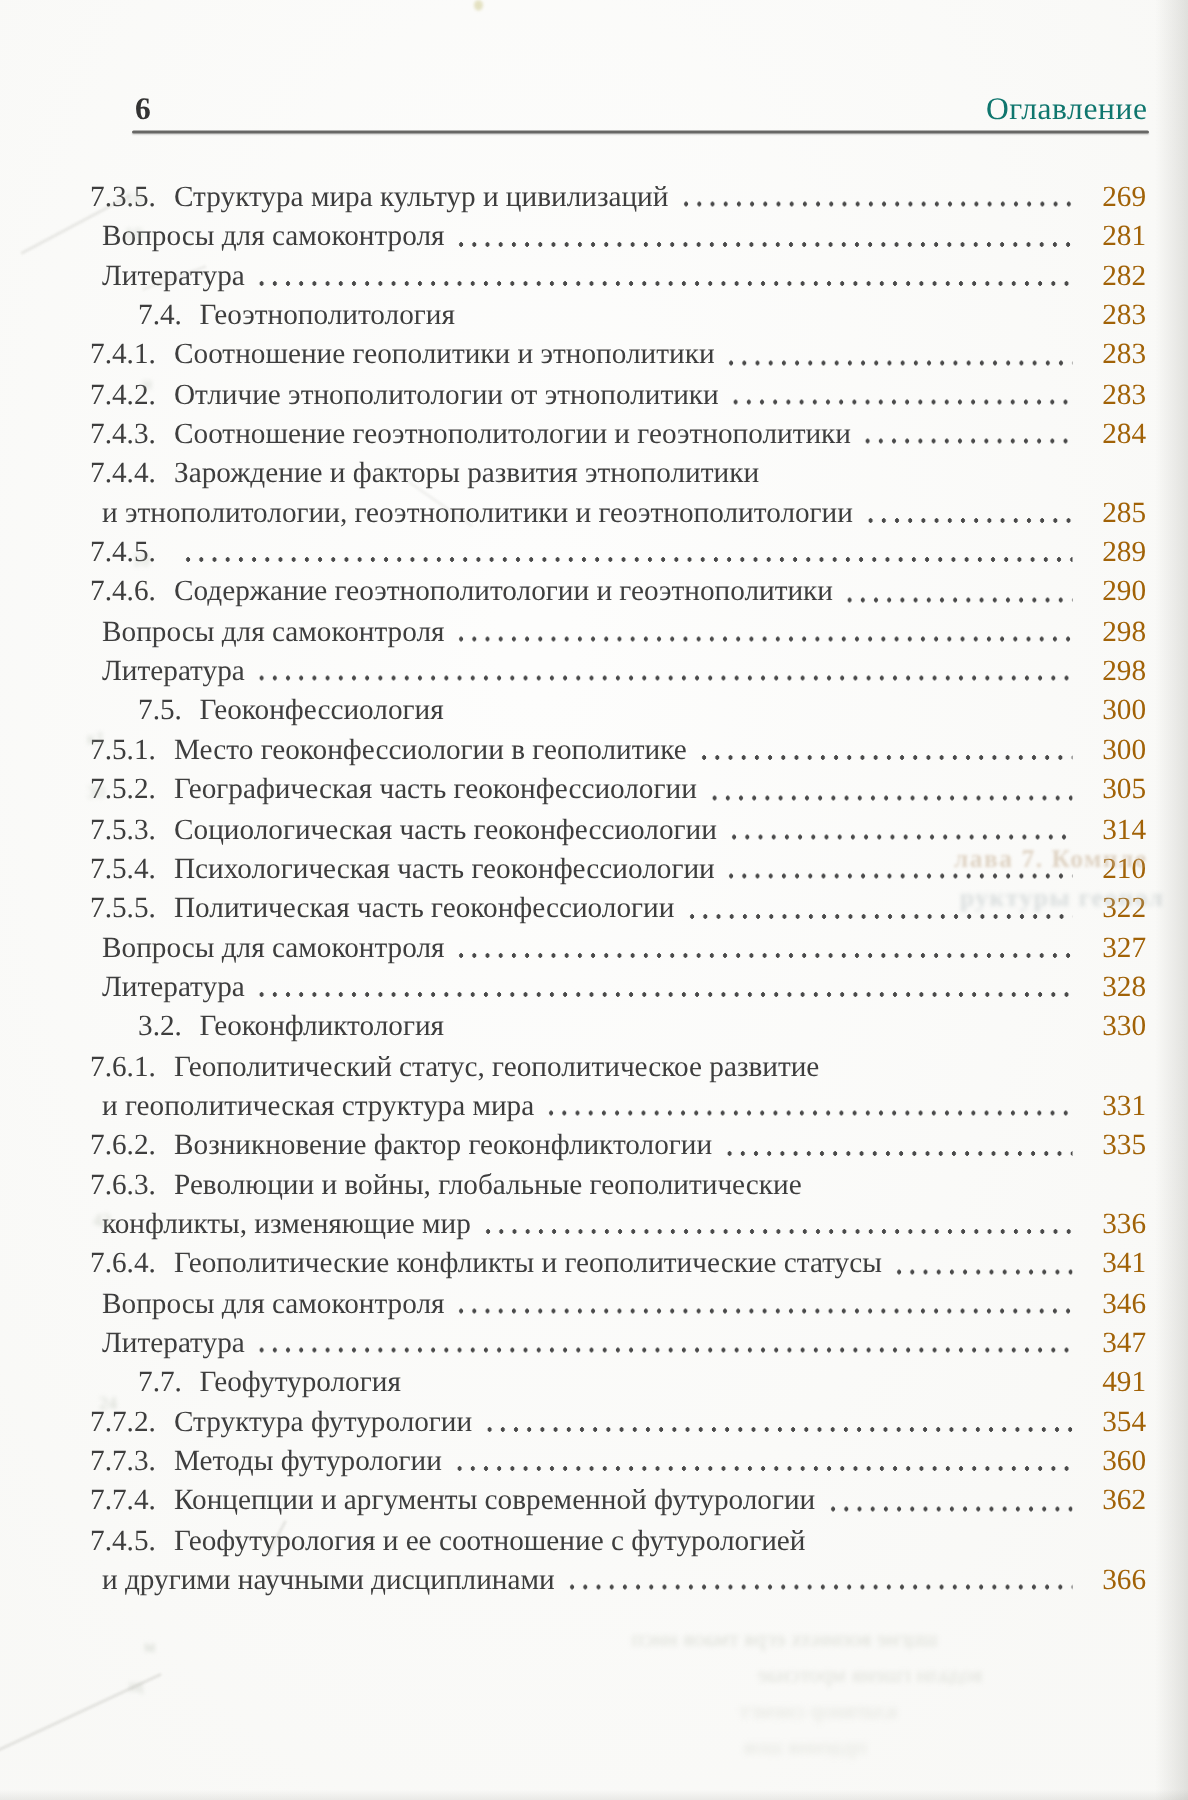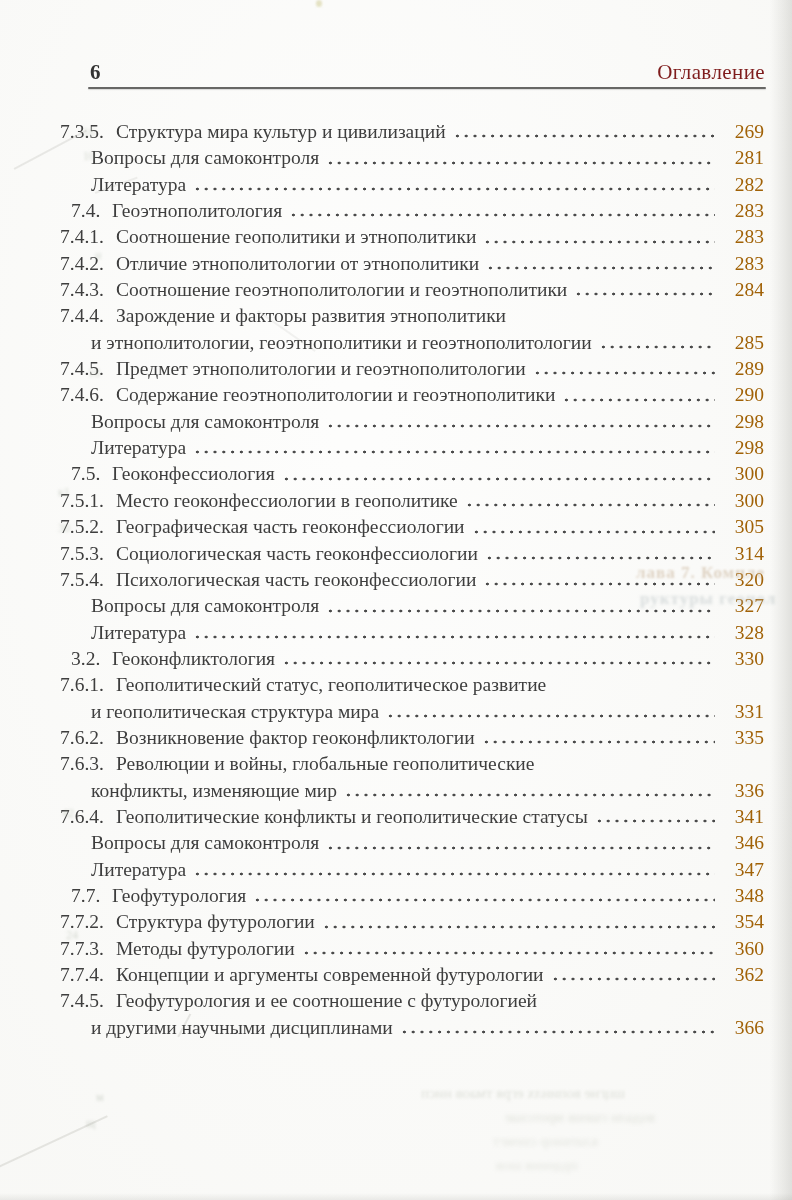--- a/index.html
+++ b/index.html
@@ -13,38 +13,38 @@
     radial-gradient(ellipse at 45% 35%, rgba(255,255,255,.55) 0%, rgba(236,236,232,.18) 85%);}
   .edge-right{position:absolute;top:0;right:0;width:22px;height:100%;
     background:linear-gradient(to right, rgba(120,120,112,0) 0%, rgba(120,120,112,.10) 55%, rgba(110,110,102,.18) 100%);}
   .edge-bottom{position:absolute;left:0;bottom:0;width:100%;height:7px;
     background:linear-gradient(to bottom, rgba(120,120,112,0), rgba(120,120,112,.12));}
 
   
   .hdr{position:absolute;top:60px;left:90px;right:27px;height:26px;
     display:flex;justify-content:space-between;align-items:baseline;}
   .hdr .pgno{font-size:21px;font-weight:bold;color:#333;}
-  .hdr .title{font-size:21px;color:#7f1d1d;letter-spacing:.4px;}
+  .hdr .title{font-size:21px;color:#0f766e;letter-spacing:.4px;}
   .rule{position:absolute;top:87px;left:88px;width:678px;height:2px;
     background:#4e4e4c;opacity:.85;border-radius:1px;box-shadow:0 1px 1px rgba(90,90,90,.25);}
 
   
   .toc{position:absolute;top:119px;left:0;width:792px;}
   .row{display:flex;height:26.35px;line-height:26.35px;font-size:19.5px;
     box-sizing:border-box;width:100%;padding-right:28px;white-space:nowrap;}
   .row .num{flex:none;}
   .row .ttl{flex:none;padding-right:2px;}
   .row .dots{flex:1 1 auto;min-width:6px;margin:0 5px 0 3px;
     background-image:radial-gradient(circle, #4a4a4a 1.35px, rgba(0,0,0,0) 1.6px);
     background-size:8.8px 6px;background-repeat:repeat-x;
     background-position:left 2px bottom 6px;}
   .row .pg{flex:none;width:44px;text-align:right;color:#a16207;}
-  .t-main{padding-left:71px;}  .t-main .num{width:41px;}
+  .t-main{padding-left:92px;align-items:center;}  .t-main .num{width:41px;}
   .t-sub{padding-left:60px;}  .t-sub .num{width:56px;}
-  .t-plain,.t-cont{padding-left:91px;}
+  .t-plain,.t-cont{padding-left:68px;}
   .nodots .dots,.nodots .pg{visibility:hidden;}
 
   
   .ghost{position:absolute;pointer-events:none;color:#bfc4b8;}
   .g-right1{top:563px;left:636px;font-weight:bold;font-size:17px;color:#cdb9a0;
     opacity:.6;filter:blur(1.2px);letter-spacing:1px;}
   .g-right2{top:589px;left:640px;font-weight:bold;font-size:17px;color:#b7c0c2;
     opacity:.5;filter:blur(1.4px);letter-spacing:1px;}
   .g-bottom{transform:scaleX(-1);overflow:hidden;font-size:15px;color:#c2c6ba;}
   .g-mark{font-size:12px;color:#b3bbae;filter:blur(1.4px);opacity:.55;}
@@ -112,21 +112,20 @@
       <span class="dots"></span>
       <span class="pg"></span>
     </div>
     <div class="row t-cont">
       <span class="ttl">и этнополитологии, геоэтнополитики и геоэтнополитологии</span>
       <span class="dots"></span>
       <span class="pg">285</span>
     </div>
     <div class="row t-sub">
       <span class="num">7.4.5.</span>
-      <span class="ttl">Предмет этнополитологии и геоэтнополитологии</span>
       <span class="dots"></span>
       <span class="pg">289</span>
     </div>
     <div class="row t-sub">
       <span class="num">7.4.6.</span>
       <span class="ttl">Содержание геоэтнополитологии и геоэтнополитики</span>
       <span class="dots"></span>
       <span class="pg">290</span>
     </div>
     <div class="row t-plain">
@@ -160,21 +159,27 @@
     <div class="row t-sub">
       <span class="num">7.5.3.</span>
       <span class="ttl">Социологическая часть геоконфессиологии</span>
       <span class="dots"></span>
       <span class="pg">314</span>
     </div>
     <div class="row t-sub">
       <span class="num">7.5.4.</span>
       <span class="ttl">Психологическая часть геоконфессиологии</span>
       <span class="dots"></span>
-      <span class="pg">320</span>
+      <span class="pg">210</span>
+    </div>
+    <div class="row t-sub">
+      <span class="num">7.5.5.</span>
+      <span class="ttl">Политическая часть геоконфессиологии</span>
+      <span class="dots"></span>
+      <span class="pg">322</span>
     </div>
     <div class="row t-plain">
       <span class="ttl">Вопросы для самоконтроля</span>
       <span class="dots"></span>
       <span class="pg">327</span>
     </div>
     <div class="row t-plain">
       <span class="ttl">Литература</span>
       <span class="dots"></span>
       <span class="pg">328</span>
@@ -226,21 +231,21 @@
     </div>
     <div class="row t-plain">
       <span class="ttl">Литература</span>
       <span class="dots"></span>
       <span class="pg">347</span>
     </div>
     <div class="row t-main">
       <span class="num">7.7.</span>
       <span class="ttl">Геофутурология</span>
       <span class="dots"></span>
-      <span class="pg">348</span>
+      <span class="pg">491</span>
     </div>
     <div class="row t-sub">
       <span class="num">7.7.2.</span>
       <span class="ttl">Структура футурологии</span>
       <span class="dots"></span>
       <span class="pg">354</span>
     </div>
     <div class="row t-sub">
       <span class="num">7.7.3.</span>
       <span class="ttl">Методы футурологии</span>

